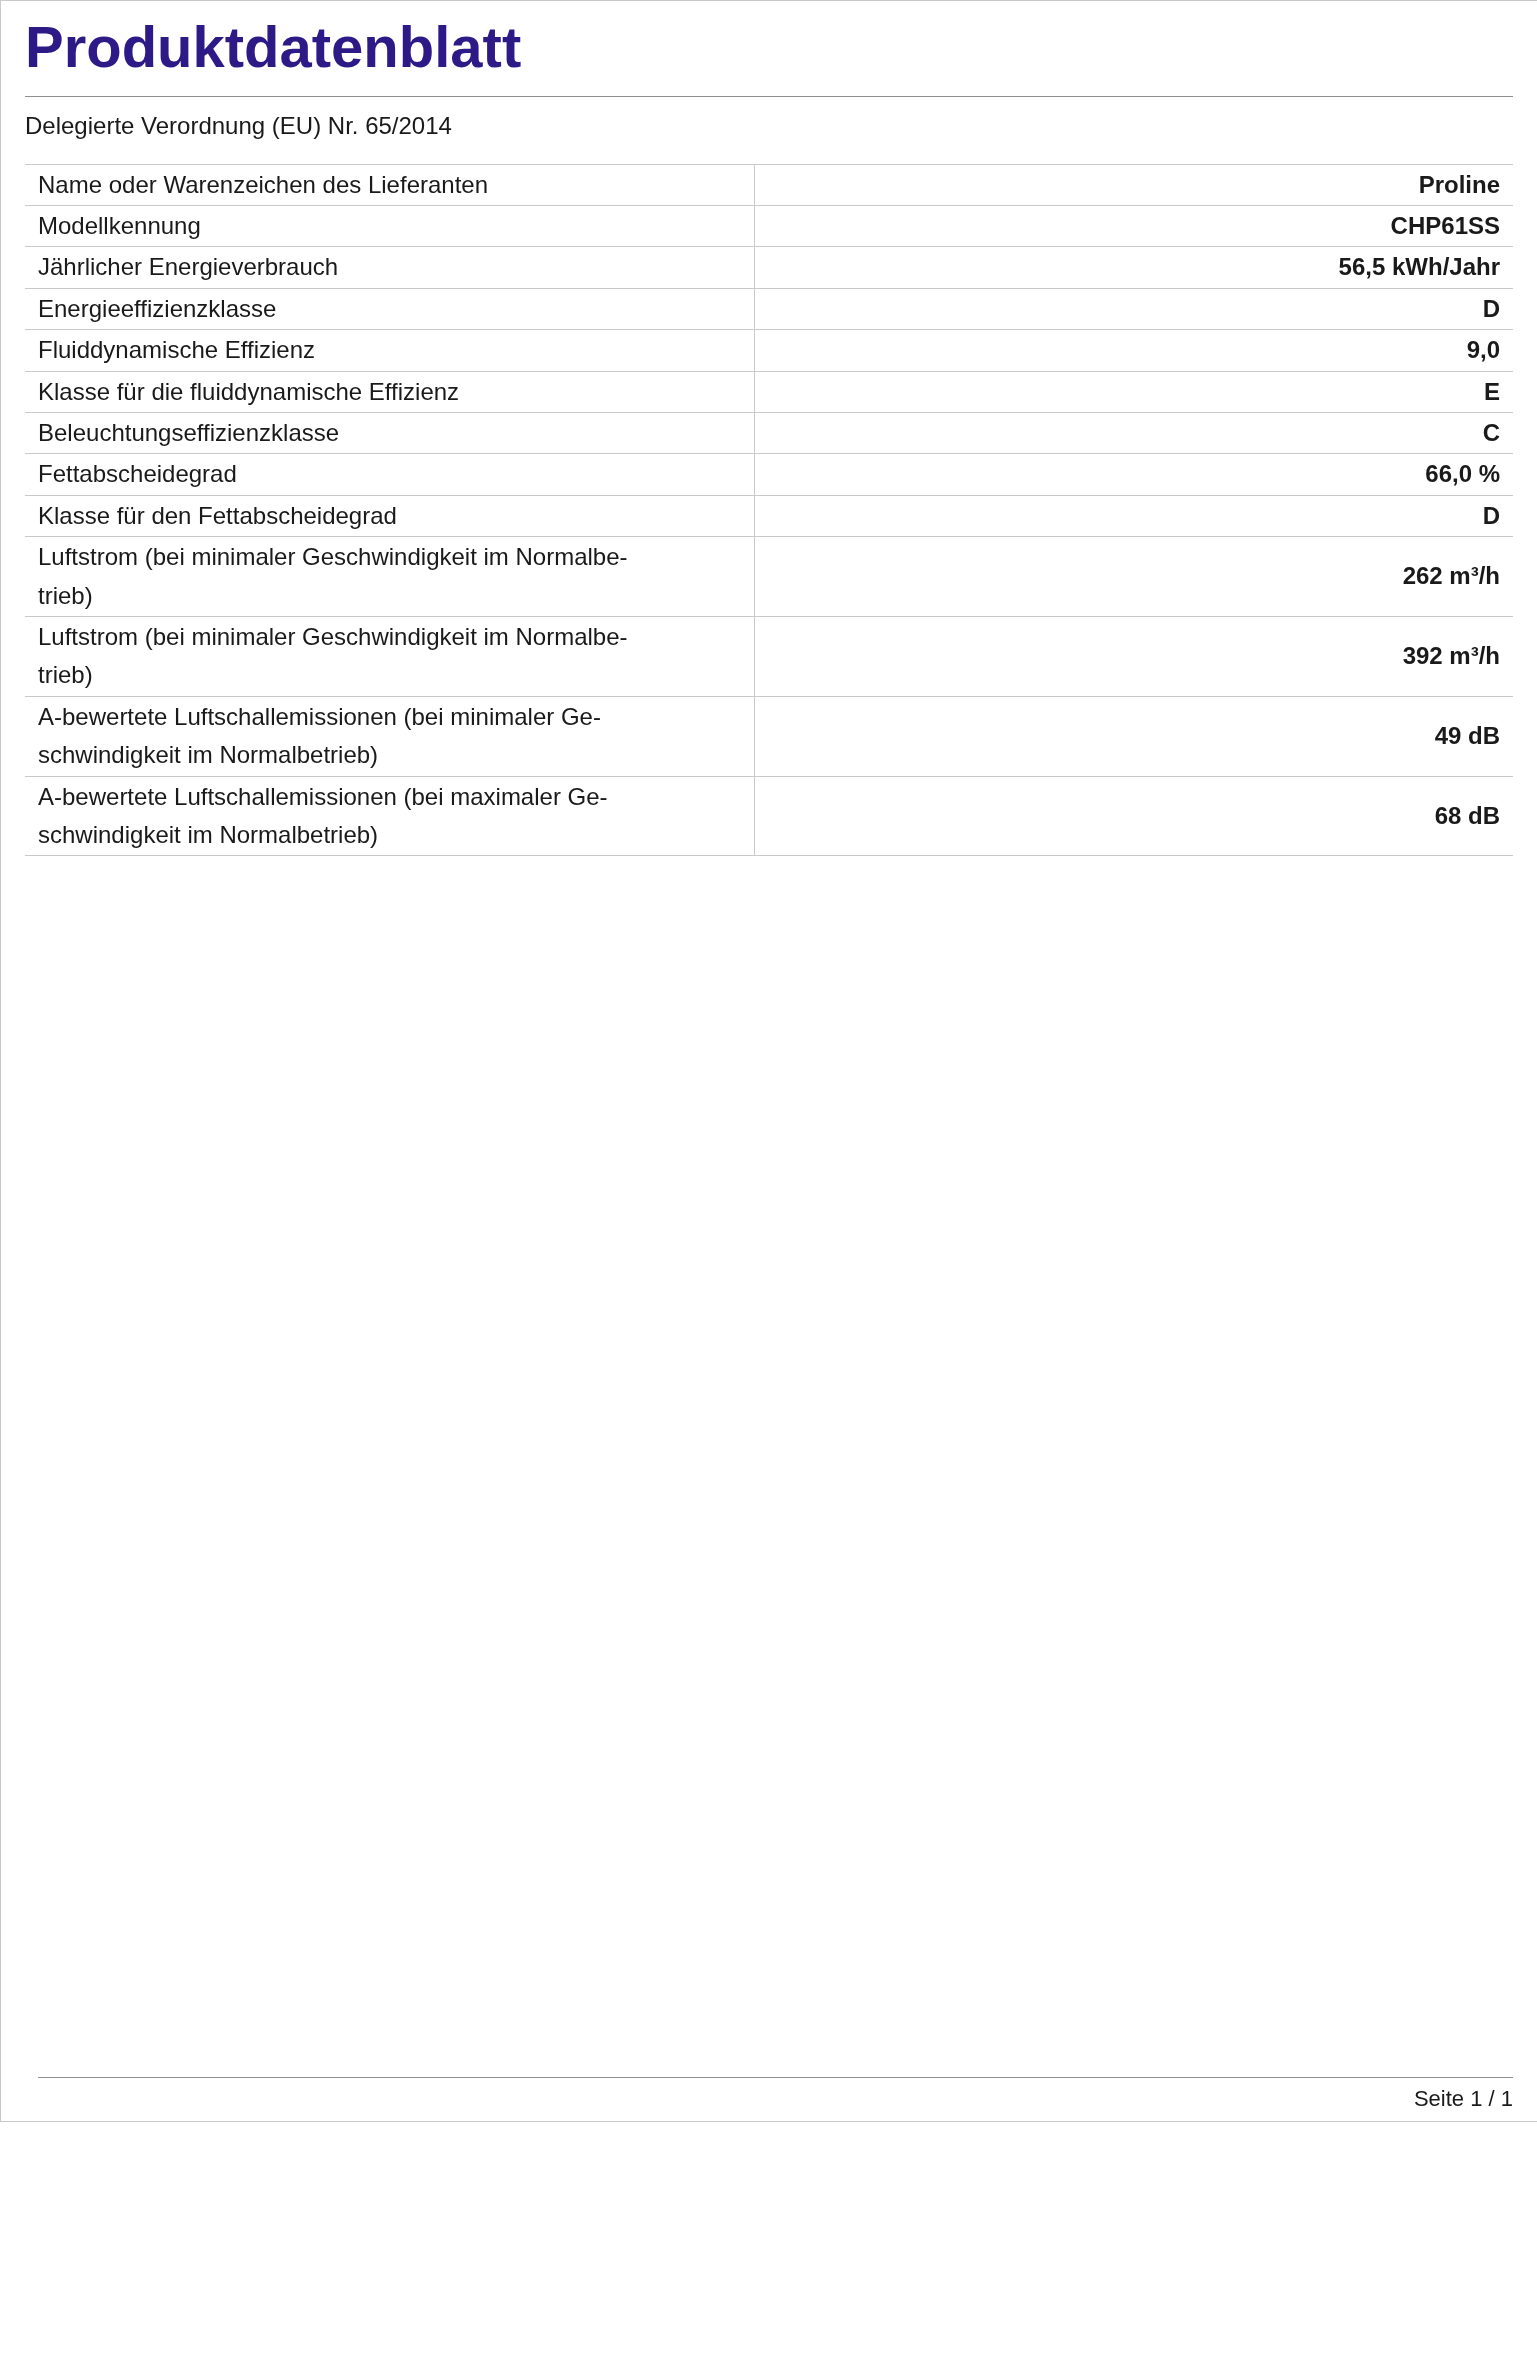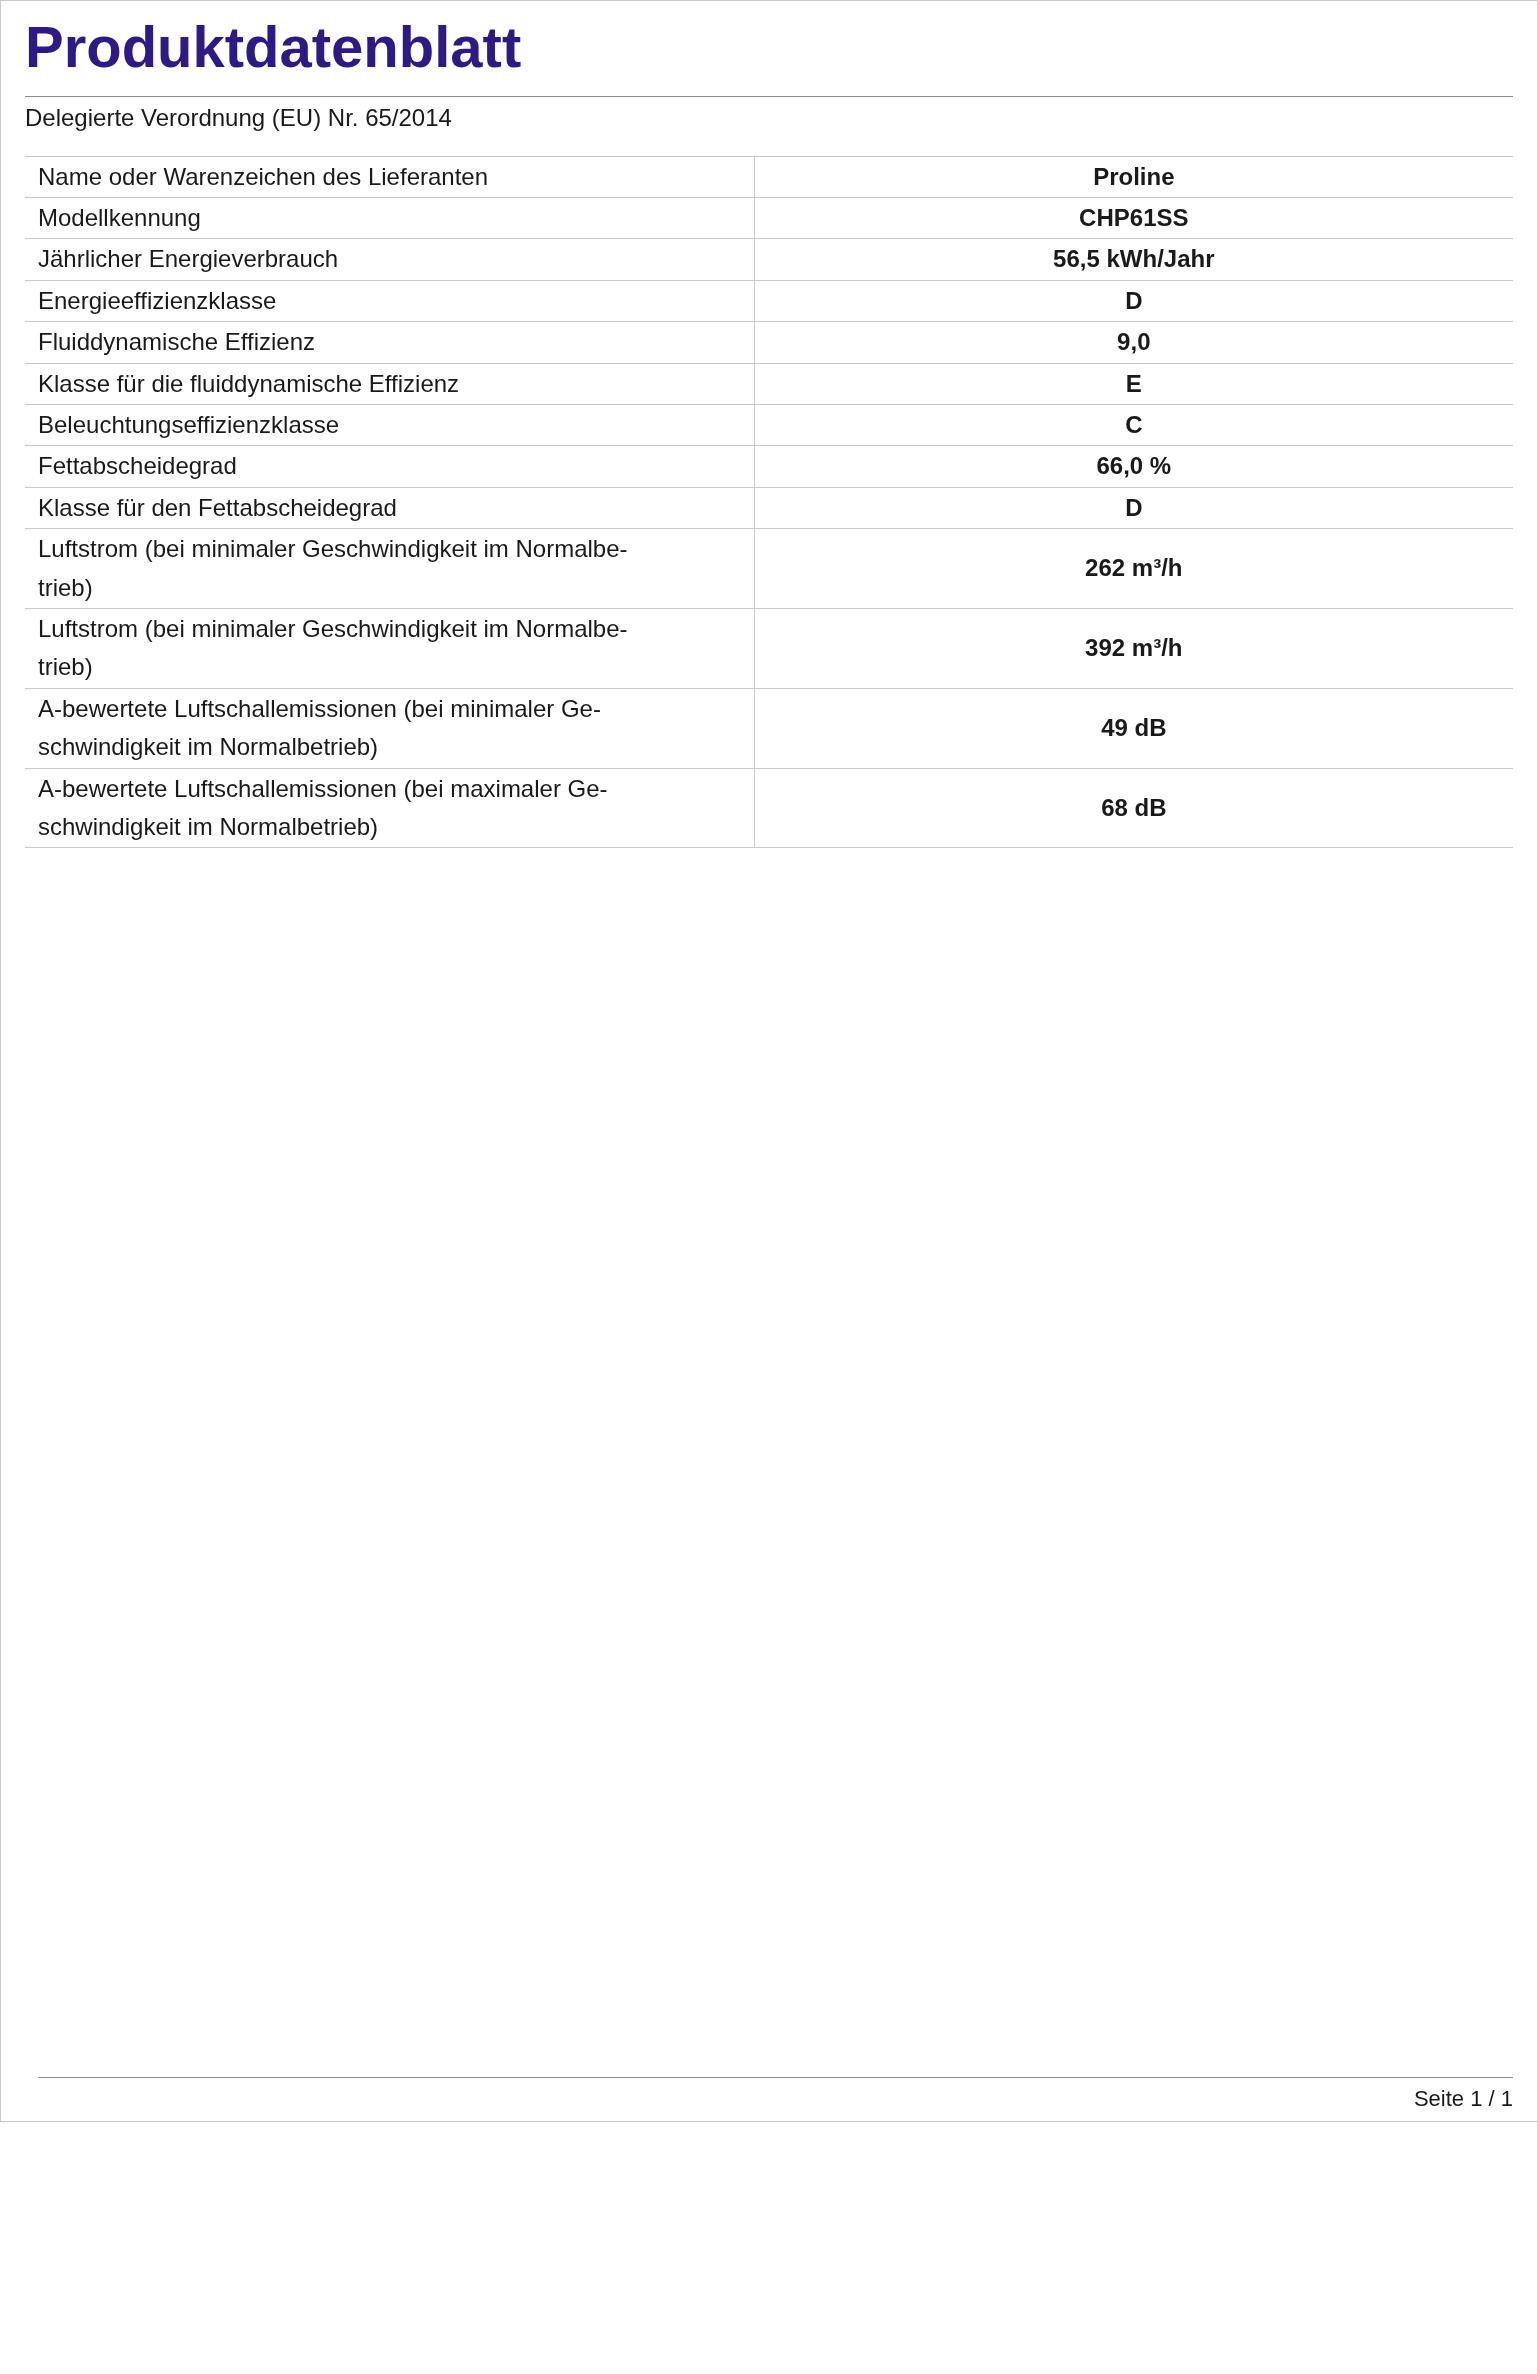--- a/index.html
+++ b/index.html
@@ -24,21 +24,21 @@
     font-weight: bold;
     color: #2e1a87;
     line-height: 1.15;
   }
   .title-rule {
     border: none;
     border-top: 1.9px solid #8f8f8f;
     margin: 15px 0 0 0;
   }
   .doc-subtitle {
-    margin-top: 7px;
+    margin-top: 15px;
     font-size: 24px;
     color: #1a1a1a;
   }
   table.product-table {
     margin-top: 24px;
     width: 100%;
     border-collapse: collapse;
     border-top: 1.9px solid #c9c9c9;
     font-size: 24px;
   }
@@ -48,21 +48,21 @@
     vertical-align: middle;
   }
   td.label-cell {
     width: 49%;
     border-right: 1.9px solid #c9c9c9;
     text-align: left;
     white-space: pre-line;
     line-height: 1.6;
   }
   td.value-cell {
-    text-align: center;
+    text-align: right;
     font-weight: bold;
     line-height: 1.6;
     margin-left: 8px;
   }
   .footer {
     position: absolute;
     left: 37px;
     right: 24px;
     bottom: 9.3px;
   }

